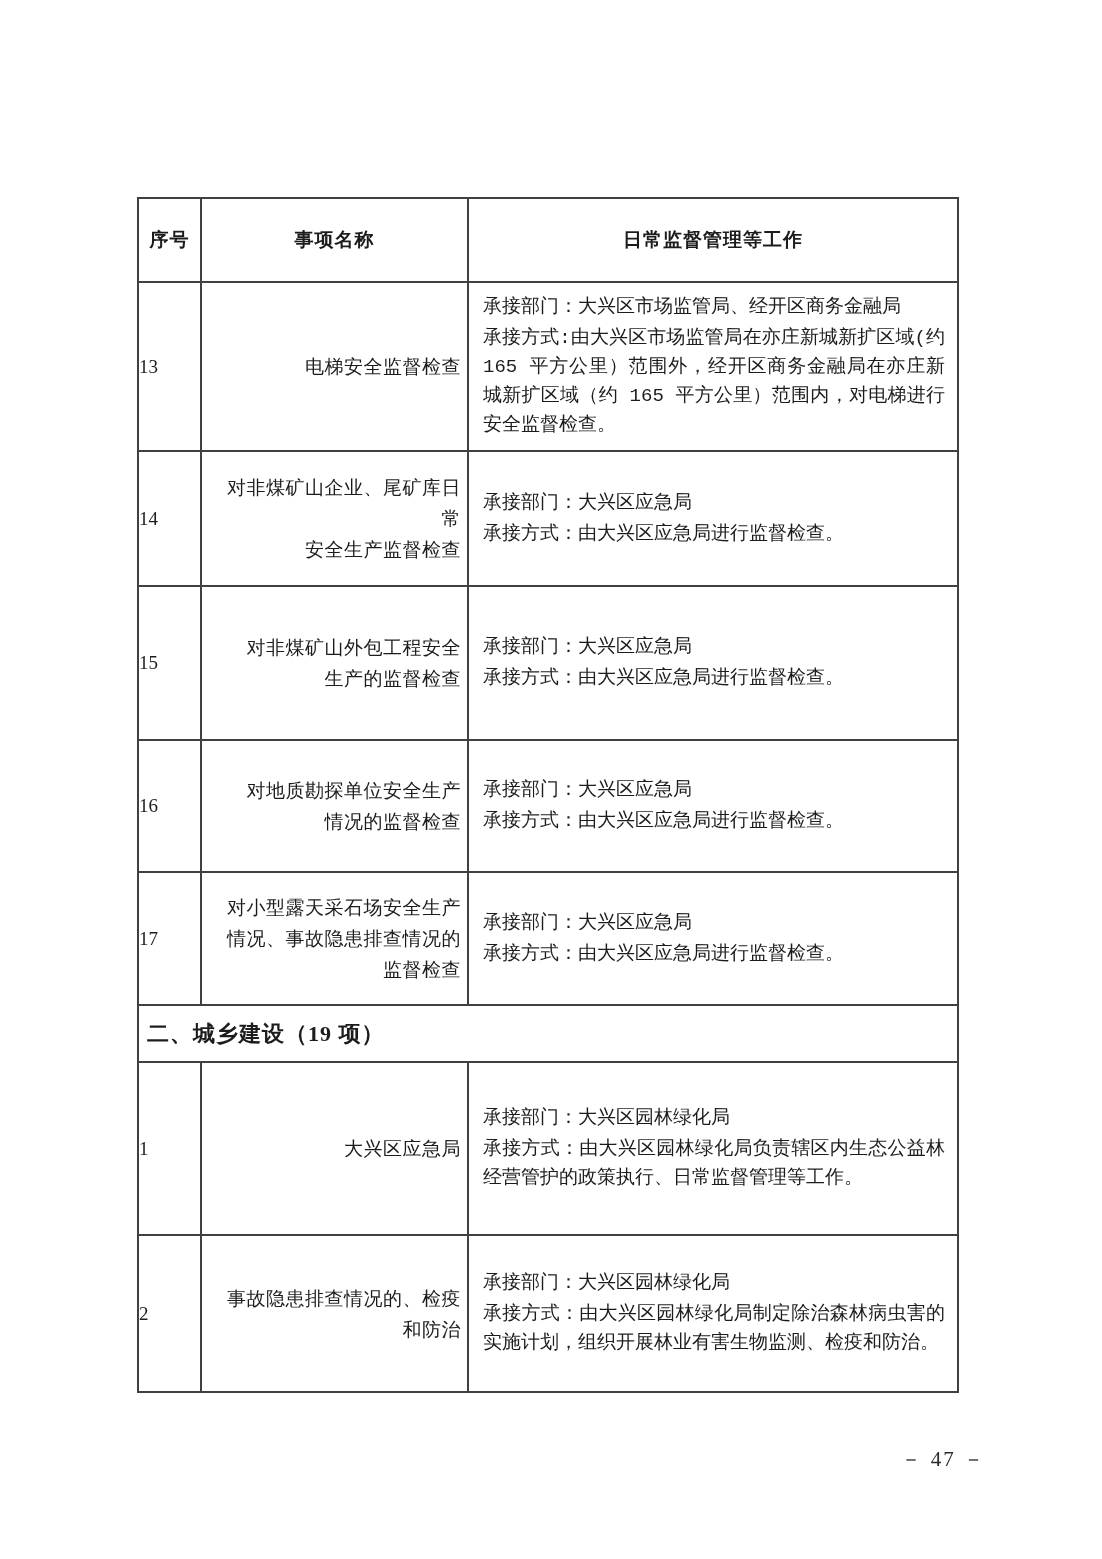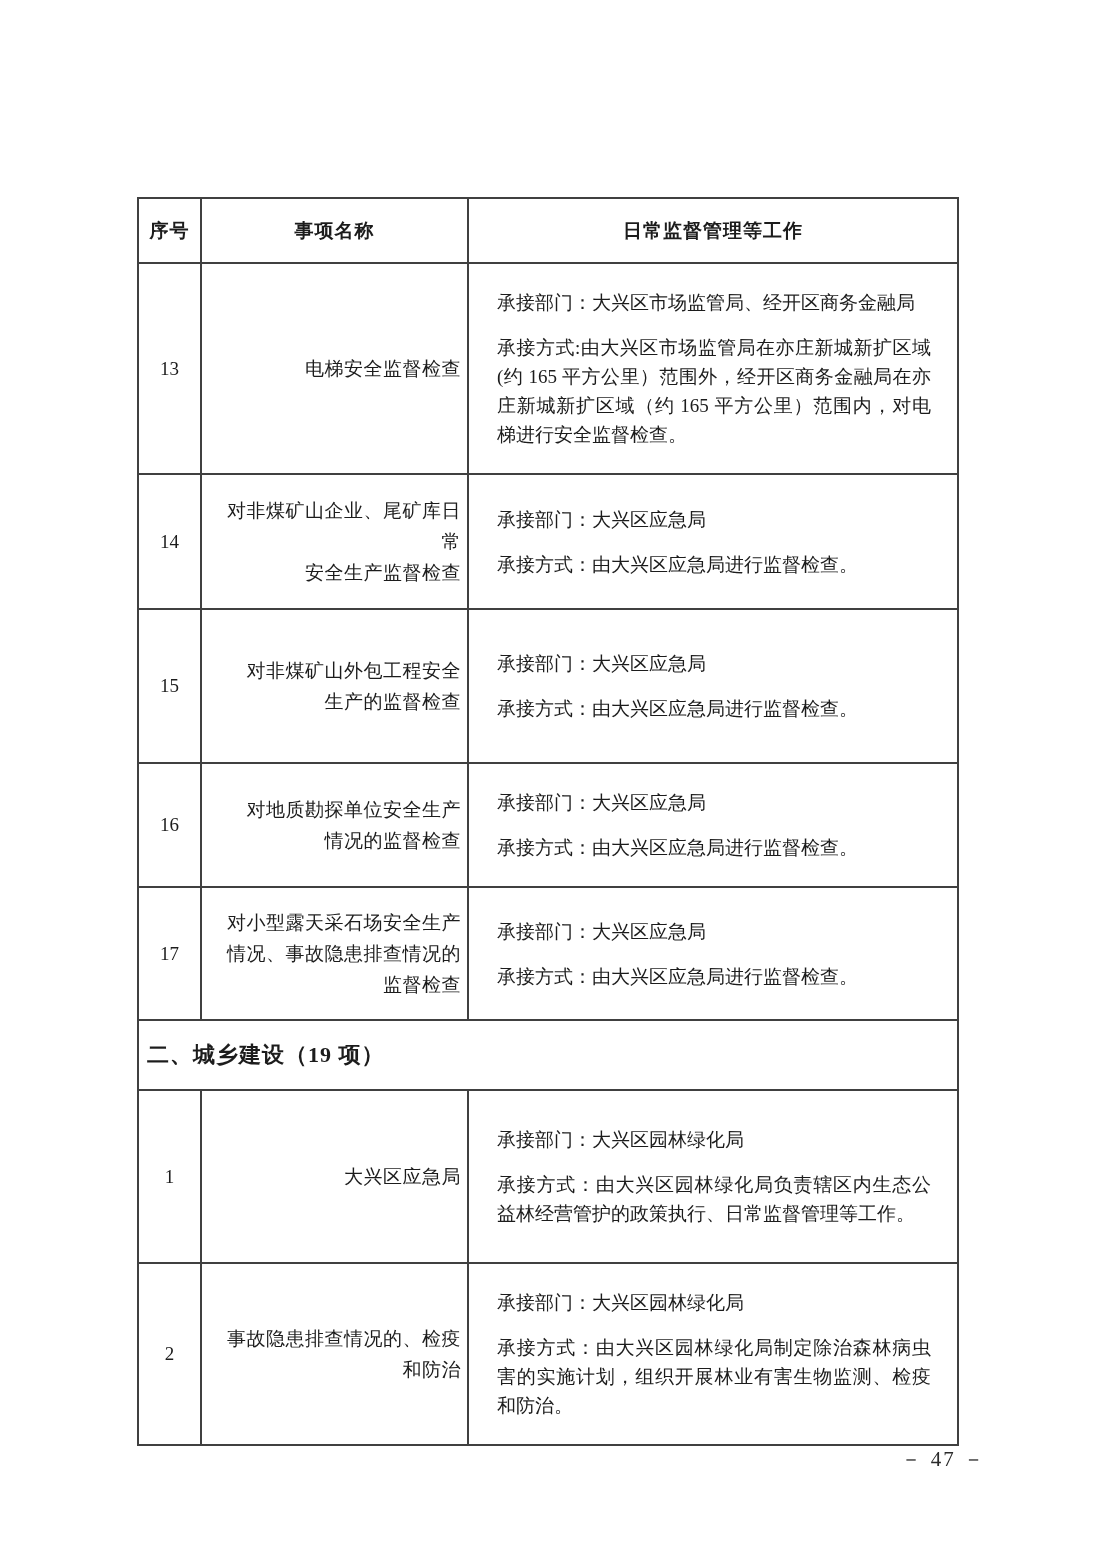--- a/index.html
+++ b/index.html
@@ -32,50 +32,51 @@
   .col-no    { width: 63px; }
   .col-name  { width: 267px; }
   .col-dept  { width: 490px; }
 
   .doc-table th {
     font-weight: bold;
     text-align: center;
     font-size: 19px;
     letter-spacing: 1px;
   }
-  tr.header-row { height: 65px; }
+  tr.header-row { height: 84px; }
 
   td.cell-no {
-    text-align: center;
+    text-align: left;
     font-size: 19px;
   }
   td.cell-name {
     text-align: right;
     padding-left: 14px;
     padding-right: 6px;
     line-height: 31px;
     white-space: pre-line;
     letter-spacing: 0.5px;
   }
   td.cell-detail {
     text-align: left;
     padding-left: 12px;
     padding-right: 10px;
     line-height: 29px;
   }
   td.cell-detail p {
-    margin: 16px;
+    margin: 2px;
     text-align: justify;
+    font-family: Liberation Mono, monospace;
   }
   tr.row-13 { height: 155px; }
   tr.row-14 { height: 135px; }
   tr.row-15 { height: 154px; }
-  tr.row-16 { height: 115px; }
+  tr.row-16 { height: 132px; }
   tr.row-17 { height: 133px; }
-  tr.section-row { height: 70px; }
+  tr.section-row { height: 57px; }
   tr.row-b1 { height: 173px; }
   tr.row-b2 { height: 157px; }
 
   td.cell-section {
     font-weight: bold;
     font-size: 22px;
     padding-left: 8px;
     letter-spacing: 1px;
   }
   .page-number {

